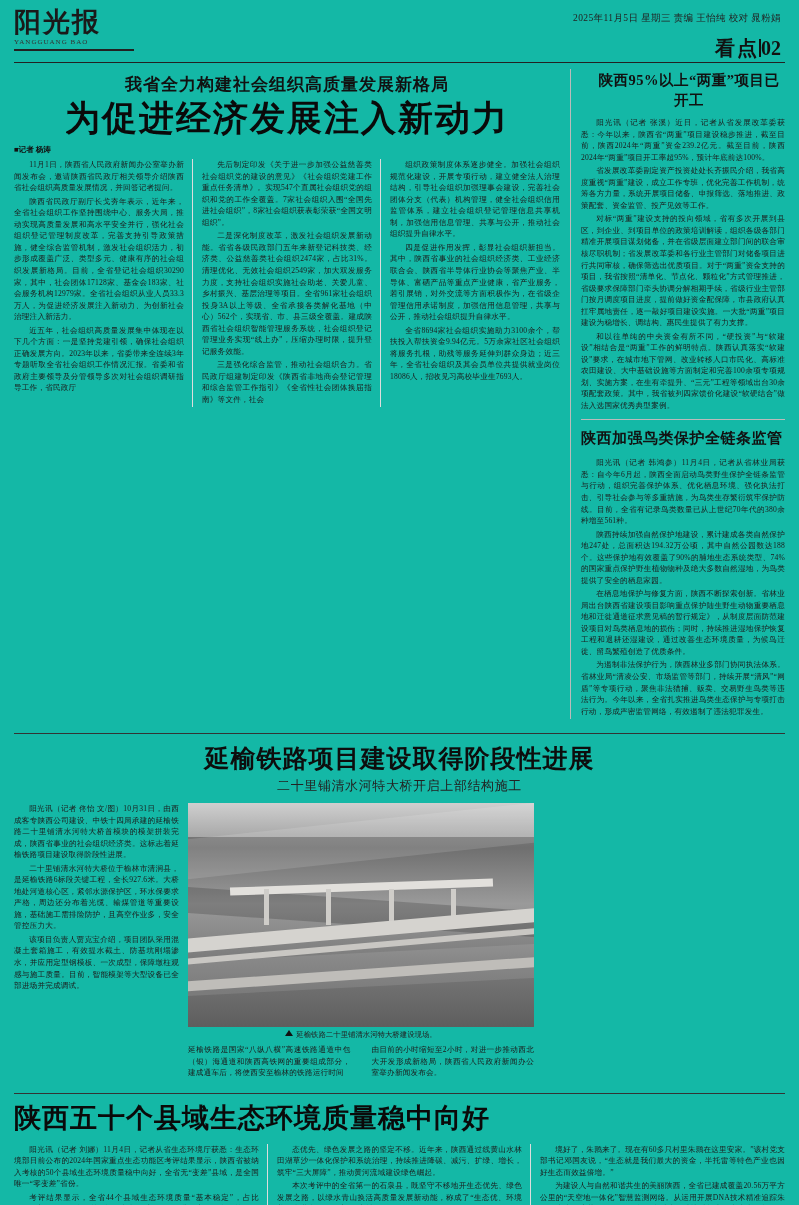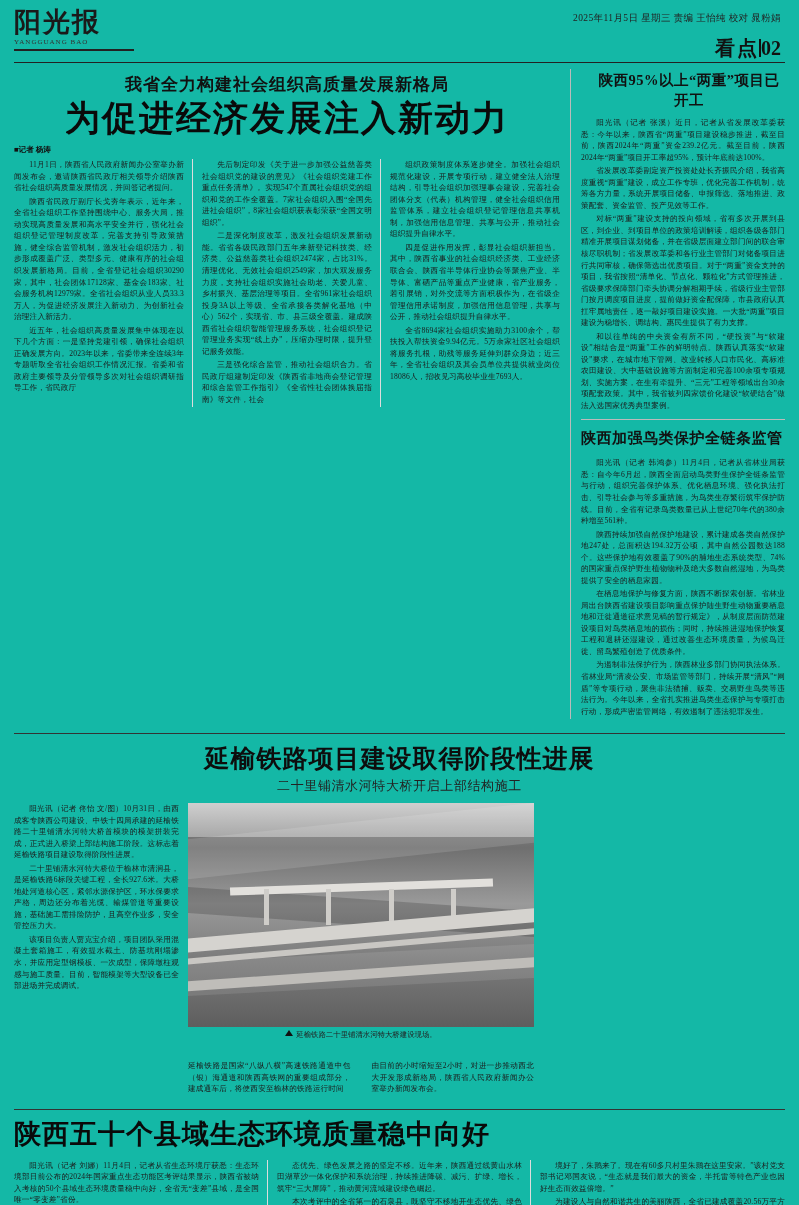--- a/index.html
+++ b/index.html
@@ -293,21 +293,21 @@
     border-left: 4px solid transparent;
     border-right: 4px solid transparent;
     border-bottom: 6px solid #111;
     margin-right: 3px;
     position: relative;
     top: -1px;
   }
   .mid-bottom {
     display: flex;
     gap: 21px;
-    margin-top: 20px;
+    margin-top: 4px;
   }
   .mid-bottom > div {
     flex: 1;
   }
 
   
   .bot-wrap {
     padding: 6px 14px 0 14px;
     box-sizing: border-box;
   }
@@ -398,21 +398,21 @@
       </div>
     </div>
   </div>
 
   <div class="mid-wrap">
     <div class="hr-thick"></div>
     <div class="mid-headline">延榆铁路项目建设取得阶段性进展</div>
     <div class="mid-sub">二十里铺清水河特大桥开启上部结构施工</div>
     <div class="mid-body">
       <div class="mid-col col-text">
-        <p>阳光讯（记者 佟怡 文/图）10月31日，由西成客专陕西公司建设、中铁十四局承建的延榆铁路二十里铺清水河特大桥首模块的模架拼装完成，正式进入桥梁上部结构施工阶段。这标志着延榆铁路项目建设取得阶段性进展。</p>
+        <p>阳光讯（记者 佟怡 文/图）10月31日，由西成客专陕西公司建设、中铁十四局承建的延榆铁路二十里铺清水河特大桥首模块的模架拼装完成，陕西省事业的社会组织经济类。这标志着延榆铁路项目建设取得阶段性进展。</p>
         <p>二十里铺清水河特大桥位于榆林市清涧县，是延榆铁路6标段关键工程，全长927.6米。大桥地处河道核心区，紧邻水源保护区，环水保要求严格，周边还分布着光缆、输煤管道等重要设施，基础施工需排险防护，且高空作业多，安全管控压力大。</p>
         <p>该项目负责人贾克宝介绍，项目团队采用混凝土套箱施工，有效提水截土、防基坑刚塌渗水，并应用定型钢模板、一次成型，保障墩柱观感与施工质量。目前，智能模架等大型设备已全部进场并完成调试。</p>
       </div>
       <div class="mid-photo-col">
         <div class="photo">
           <div class="sky"></div>
           <div class="ridge r1"></div>
           <div class="ridge r2"></div>
           <div class="ridge r3"></div>
           <div class="bridge"></div>

